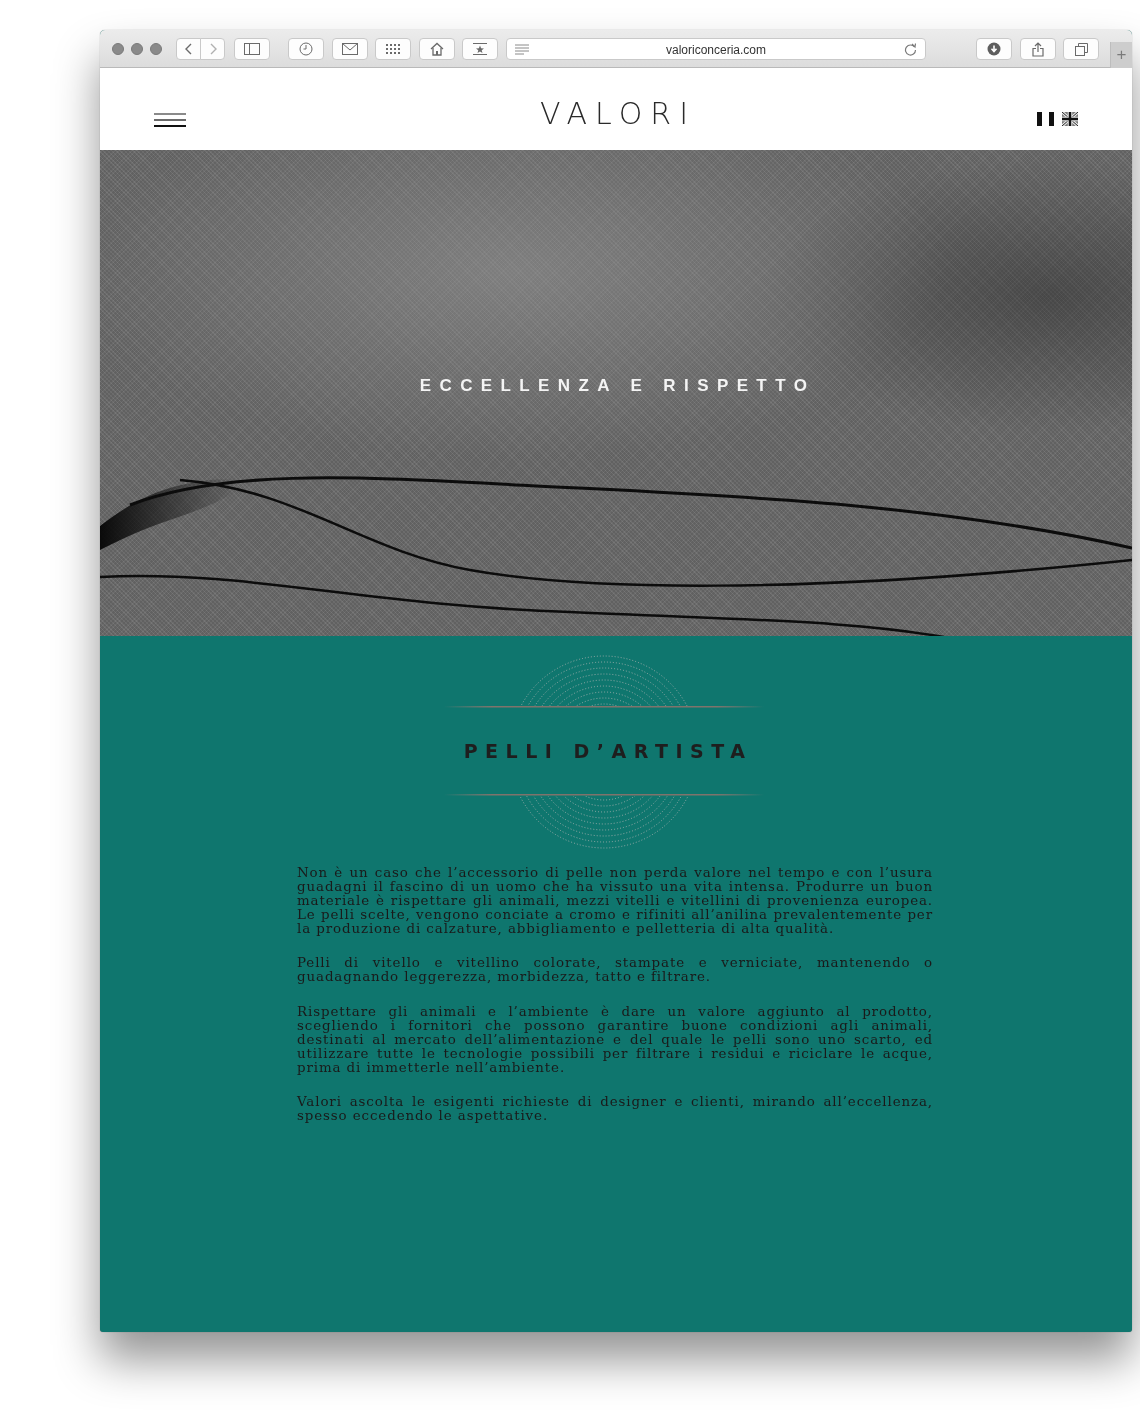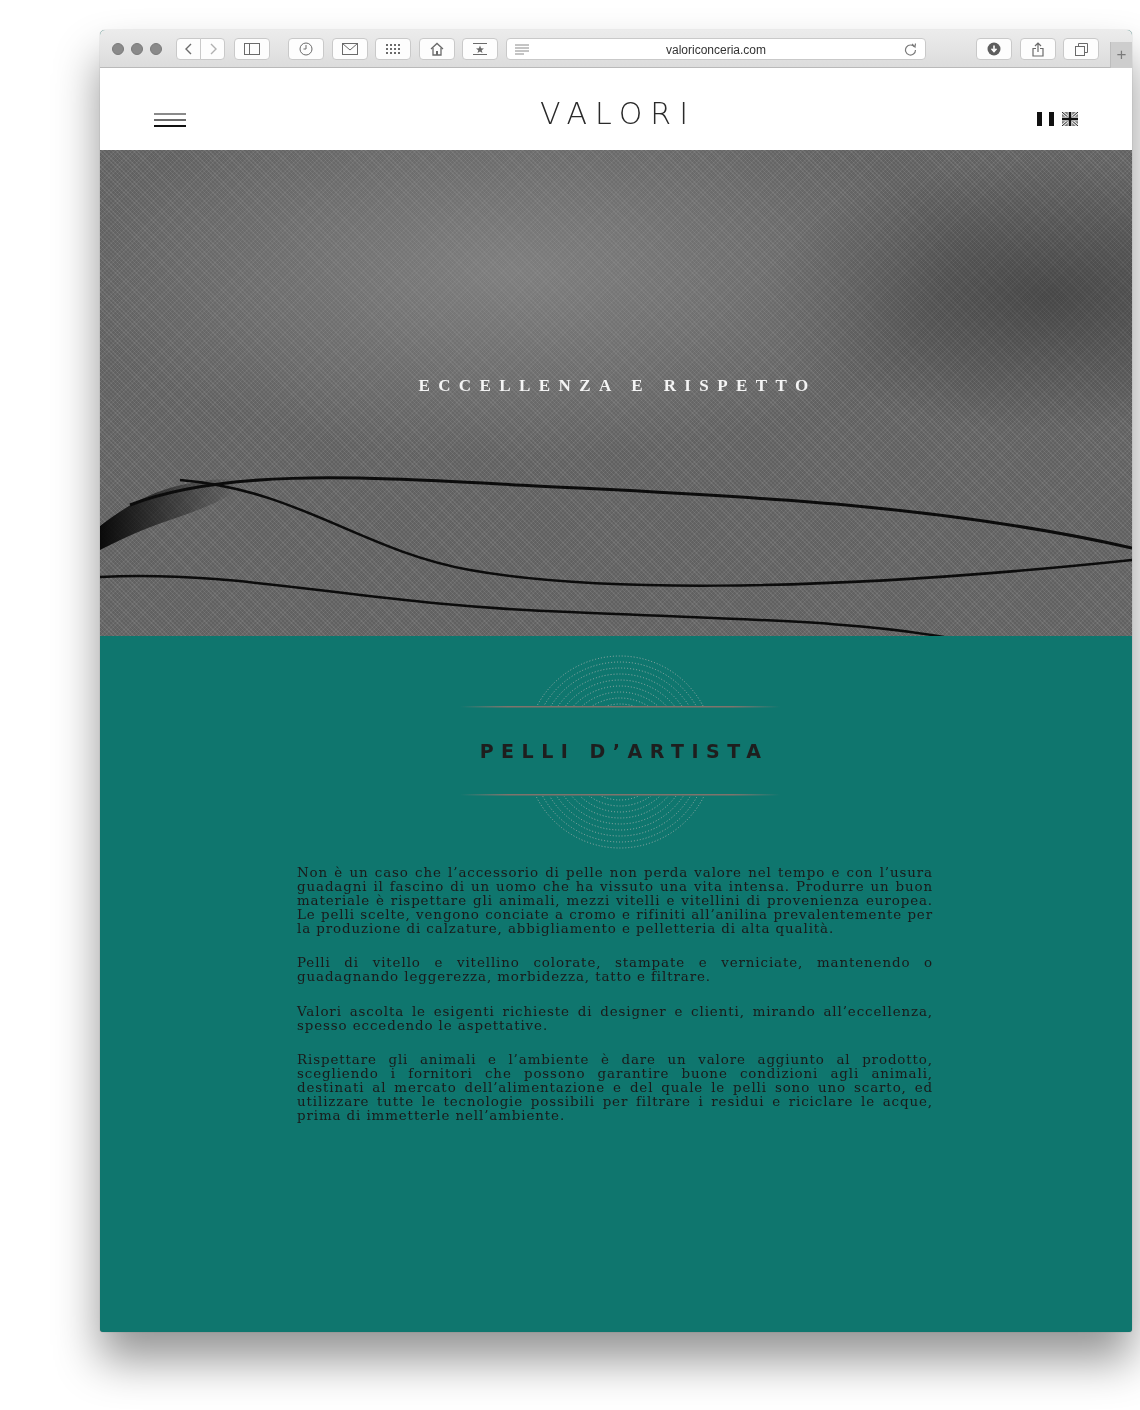--- a/index.html
+++ b/index.html
@@ -59,26 +59,26 @@
       background:
         radial-gradient(ellipse 60% 55% at 40% 25%, rgba(150,150,150,0.55), rgba(0,0,0,0) 70%),
         radial-gradient(ellipse 40% 40% at 92% 30%, rgba(40,40,40,0.45), rgba(0,0,0,0) 70%),
         repeating-linear-gradient(45deg, rgba(255,255,255,0.05) 0 1px, rgba(0,0,0,0.05) 1px 3px),
         repeating-linear-gradient(-45deg, rgba(255,255,255,0.04) 0 1px, rgba(0,0,0,0.04) 1px 3px),
         #6a6a6a;
     }
     .hero svg.waves { position: absolute; left: 0; top: 0; }
     .hero-title {
       position: absolute; left: 0; right: 0; top: 226px; text-align: center;
-      color: #f4f4f4; font-family: Liberation Serif, serif; font-weight: 700; font-size: 17px;
+      color: #f4f4f4; font-family: Liberation Sans, sans-serif; font-weight: 700; font-size: 17px;
       letter-spacing: 8.4px; padding-left: 3px;
     }
 
     
-    .section-head { position: absolute; left: 360px; top: 620px; width: 320px; height: 200px; }
+    .section-head { position: absolute; left: 344px; top: 620px; width: 320px; height: 200px; }
     .section-title {
       position: absolute; left: 0; right: 0; top: 90px; text-align: center;
       font-family: "DejaVu Sans", sans-serif; font-weight: 700; font-size: 19px;
       letter-spacing: 7.5px; color: #1e1e1e; padding-left: 8px;
     }
 
     .body-text {
       position: absolute; left: 197px; top: 836px; width: 636px;
       font-family: "DejaVu Serif", serif; font-size: 13.4px; line-height: 14px;
       color: #1a1a1a; letter-spacing: 0.9px; text-align: justify;
@@ -277,16 +277,16 @@
       </g>
       <rect x="0" y="56" width="320" height="1.5" fill="url(#lineGrad)"></rect>
       <rect x="0" y="144" width="320" height="1.5" fill="url(#lineGrad)"></rect>
     </svg>
     <div class="section-title">PELLI D’ARTISTA</div>
   </div>
 
   <div class="body-text">
     <p>Non è un caso che l’accessorio di pelle non perda valore nel tempo e con l’usura guadagni il fascino di un uomo che ha vissuto una vita intensa. Produrre un buon materiale è rispettare gli animali, mezzi vitelli e vitellini di provenienza europea. Le pelli scelte, vengono conciate a cromo e rifiniti all’anilina  prevalentemente per la produzione di calzature, abbigliamento e pelletteria di alta qualità.</p>
     <p>Pelli di vitello e vitellino colorate, stampate e verniciate, mantenendo o guadagnando leggerezza, morbidezza, tatto e filtrare.</p>
+    <p>Rispettare gli animali e l’ambiente è dare un valore aggiunto al prodotto, scegliendo i fornitori che possono garantire buone condizioni agli animali, destinati al mercato dell’alimentazione e del quale le pelli sono uno scarto, ed utilizzare tutte le tecnologie possibili per filtrare i residui e riciclare le acque, prima di immetterle nell’ambiente.</p>
     <p>Valori ascolta le esigenti richieste di designer e clienti, mirando all’eccellenza, spesso eccedendo le aspettative.</p>
-    <p>Rispettare gli animali e l’ambiente è dare un valore aggiunto al prodotto, scegliendo i fornitori che possono garantire buone condizioni agli animali, destinati al mercato dell’alimentazione e del quale le pelli sono uno scarto, ed utilizzare tutte le tecnologie possibili per filtrare i residui e riciclare le acque, prima di immetterle nell’ambiente.</p>
   </div>
 </div>
 
 </body></html>

